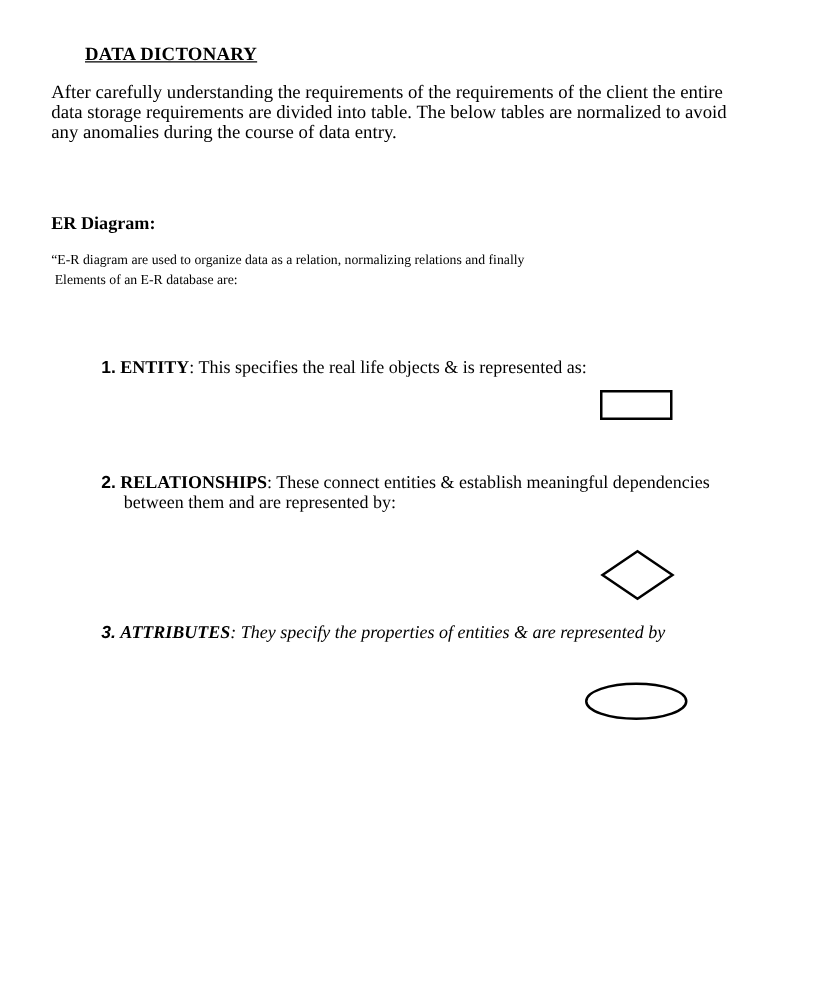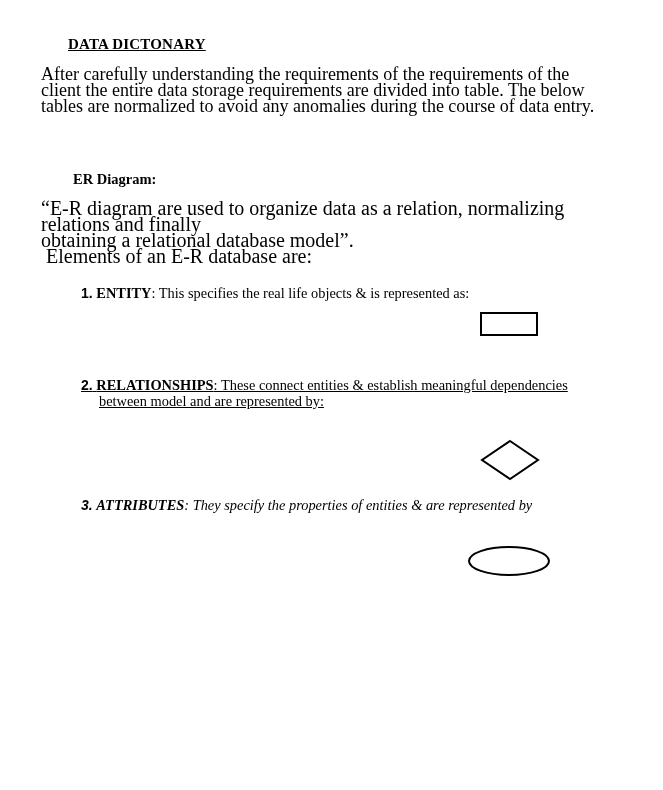--- a/index.html
+++ b/index.html
@@ -1,59 +1,58 @@
 <!DOCTYPE html>
 <html><head>
   <meta charset="utf-8">
   <style>
     html, body { margin: 0; padding: 0; background: #ffffff; }
     body { width: 663px; height: 790px; position: relative; overflow: hidden;
            font-family: "Liberation Serif", serif; color: #000; }
     .abs { position: absolute; }
     .title { left: 44px; top: 36px; font-size: 15px; font-weight: bold; text-decoration: underline; letter-spacing: 0.2px; margin-left: 24px; }
-    .para { left: 41px; top: 66px; width: 560px; font-size: 18px; line-height: 16px; }
-    .h2 { left: 41px; top: 171px; font-size: 14.5px; font-weight: bold; margin-left: 32px; }
-    .quote { left: 41px; top: 200px; width: 560px; font-size: 20px; line-height: 16px; }
+    .para { left: 41px; top: 66px; width: 560px; font-size: 15px; line-height: 16px; }
+    .h2 { left: 41px; top: 171px; font-size: 14.5px; font-weight: bold; }
+    .quote { left: 41px; top: 200px; width: 560px; font-size: 11px; line-height: 16px; }
     .item { font-size: 14.4px; line-height: 16px; margin-left: 40px; }
     .item .num { font-family: "Liberation Sans", sans-serif; font-size: 14px; font-weight: bold; }
     .item b { font-weight: bold; }
     .item1 { left: 41px; top: 285px; }
-    .item2 { left: 41px; top: 377px; width: 555px; text-align: justify; text-align-last: left; text-decoration: underline; }
+    .item2 { left: 41px; top: 377px; width: 555px; text-align: justify; text-align-last: left; }
     .item2 .cont { display: block; padding-left: 18px; }
     .item3 { left: 41px; top: 497px; font-style: italic; }
     svg { position: absolute; overflow: visible; }
   </style>
 </head>
 <body>
 
 <div class="abs title">DATA DICTONARY</div>
 
 <div class="abs para">After carefully understanding the requirements of the requirements of the client the entire data storage requirements are divided into table. The below tables are normalized to avoid any anomalies during the course of data entry.</div>
 
 <div class="abs h2">ER Diagram:</div>
 
 <div class="abs quote">
   <div>“E-R diagram are used to organize data as a relation, normalizing relations and finally</div>
-  <div>obtaining a relational database model”.</div>
   <div style="white-space:pre;"> Elements of an E-R database are:</div>
 </div>
 
 <div class="abs item item1">
   <span class="num">1.</span>
   <b>ENTITY</b><span>: This specifies the real life objects &amp; is represented as:</span>
 </div>
 
 <svg style="left:480px; top:312px;" width="58" height="24">
   <rect x="1" y="1" width="56" height="22" fill="none" stroke="#000" stroke-width="2"></rect>
 </svg>
 
 <div class="abs item item2">
   <span class="num">2.</span>
   <b>RELATIONSHIPS</b><span>: These connect entities &amp; establish meaningful dependencies</span>
-  <span class="cont">between model and are represented by:</span>
+  <span class="cont">between them and are represented by:</span>
 </div>
 
 <svg style="left:480px; top:440px;" width="60" height="40">
   <polygon points="30,1 58,20 30,39 2,20" fill="none" stroke="#000" stroke-width="2"></polygon>
 </svg>
 
 <div class="abs item item3">
   <span class="num">3.</span>
   <b>ATTRIBUTES</b><span>: They specify the properties of entities &amp; are represented by</span>
 </div>

